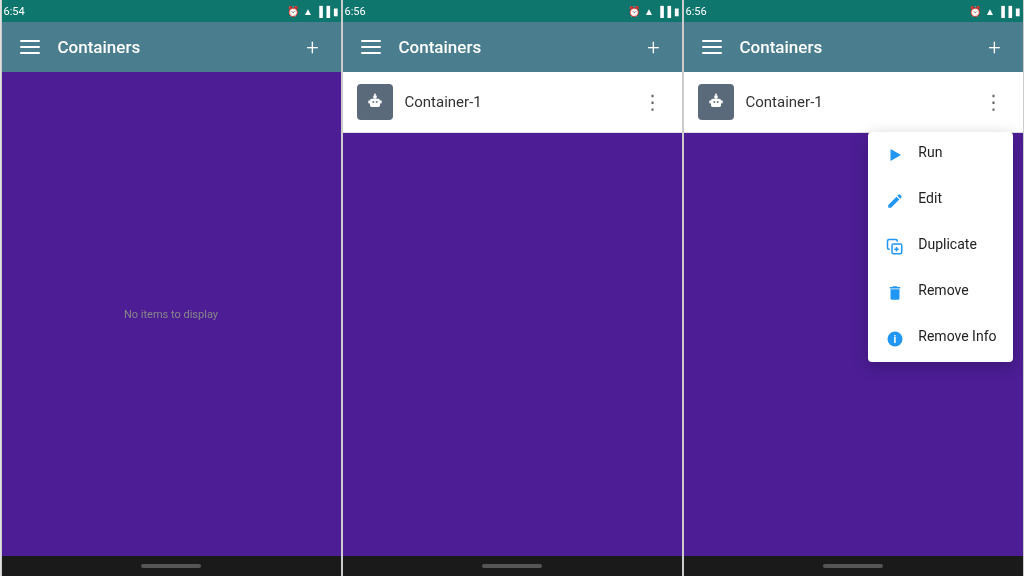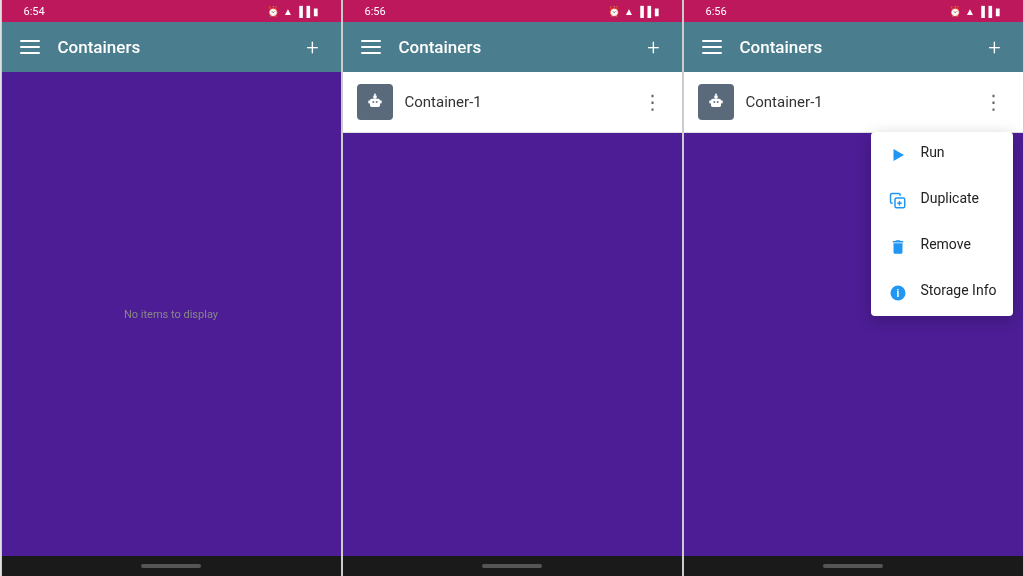--- a/index.html
+++ b/index.html
@@ -18,24 +18,24 @@
       height: 576px;
       background: #f1f3f4;
       display: flex;
       flex-direction: column;
       border-left: 1px solid #ccc;
       border-right: 1px solid #ccc;
       position: relative;
       overflow: hidden;
     }
     .status-bar {
-      background: #be185d;
+      background: #0f766e;
       color: white;
       font-size: 11px;
-      padding: 4px 22px;
+      padding: 4px 2px;
       display: flex;
       justify-content: space-between;
       align-items: center;
       height: 22px;
     }
     .status-icons {
       display: flex;
       align-items: center;
       gap: 3px;
       font-size: 10px;
@@ -301,20 +301,28 @@
     <div class="context-menu">
       <div class="context-menu-item">
         <div class="menu-icon run-icon">
           <svg width="18" height="18" viewBox="0 0 24 24" fill="#2196F3">
             <polygon points="6,4 20,12 6,20" fill="#2196F3"></polygon>
           </svg>
         </div>
         <span>Run</span>
       </div>
       <div class="context-menu-item">
+        <div class="menu-icon edit-icon">
+          <svg width="18" height="18" viewBox="0 0 24 24" fill="#2196F3">
+            <path d="M3 17.25V21h3.75L17.81 9.94l-3.75-3.75L3 17.25zM20.71 7.04a1 1 0 0 0 0-1.41l-2.34-2.34a1 1 0 0 0-1.41 0l-1.83 1.83 3.75 3.75 1.83-1.83z" fill="#2196F3"></path>
+          </svg>
+        </div>
+        <span>Edit</span>
+      </div>
+      <div class="context-menu-item">
         <div class="menu-icon duplicate-icon">
           <svg width="18" height="18" viewBox="0 0 24 24" fill="#2196F3">
             <rect x="8" y="8" width="13" height="13" rx="2" fill="none" stroke="#2196F3" stroke-width="2"></rect>
             <path d="M5 15H4a2 2 0 0 1-2-2V4a2 2 0 0 1 2-2h9a2 2 0 0 1 2 2v1" fill="none" stroke="#2196F3" stroke-width="2"></path>
             <line x1="14" y1="12" x2="14" y2="18" stroke="#2196F3" stroke-width="2"></line>
             <line x1="11" y1="15" x2="17" y2="15" stroke="#2196F3" stroke-width="2"></line>
           </svg>
         </div>
         <span>Duplicate</span>
       </div>
@@ -326,20 +334,20 @@
         </div>
         <span>Remove</span>
       </div>
       <div class="context-menu-item">
         <div class="menu-icon info-icon">
           <svg width="18" height="18" viewBox="0 0 24 24" fill="#2196F3">
             <circle cx="12" cy="12" r="10" fill="#2196F3"></circle>
             <text x="12" y="17" text-anchor="middle" fill="white" font-size="14" font-weight="bold">i</text>
           </svg>
         </div>
-        <span>Storage Info</span>
+        <span>Remove Info</span>
       </div>
     </div>
   </div>
   <div class="bottom-bar">
     <div class="bottom-nav-indicator"></div>
   </div>
 </div>
 
 </body></html>

